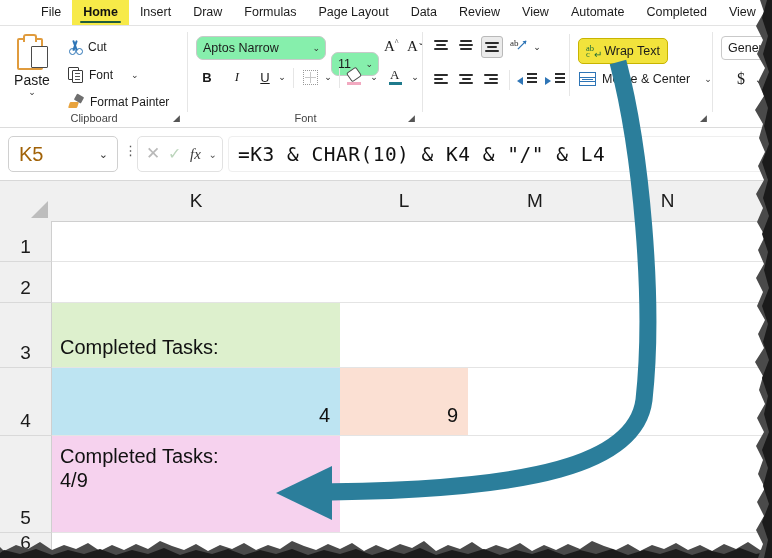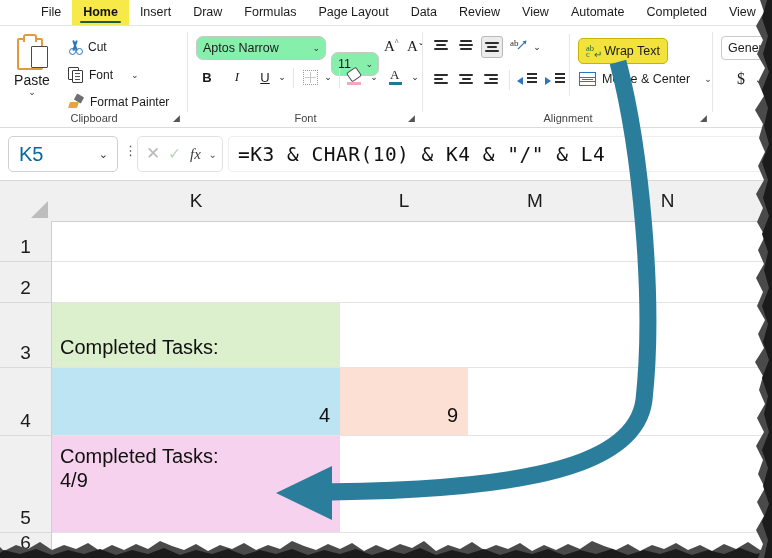--- a/index.html
+++ b/index.html
@@ -93,21 +93,21 @@
   .mergeico .harr{position:absolute;left:2px;right:2px;top:6px;height:1.4px;background:#2e75b6;}
 
   
   .numbox{position:absolute;border:1px solid #c9c9c9;border-radius:4px;background:#fff;display:flex;align-items:center;box-sizing:border-box;}
   .numbox .t{font-size:12.5px;padding-left:6px;white-space:nowrap;}
   .ribbon-sep{position:absolute;left:0;top:127px;width:772px;height:1px;background:#dcdcdc;}
 
   
   .fbar{position:absolute;left:0;top:128px;width:772px;height:52px;background:#ffffff;}
   .namebox{position:absolute;left:8px;top:8px;width:110px;height:36px;border:1px solid #d0d0d0;border-radius:5px;background:#fff;display:flex;align-items:center;box-sizing:border-box;}
-  .namebox .nm{font-size:20px;padding-left:10px;color:#0369a1;}
+  .namebox .nm{font-size:20px;padding-left:10px;color:#a16207;}
   .namebox .cv{position:absolute;right:9px;font-size:11px;color:#333;}
   .vdots{position:absolute;left:124px;top:19px;font-size:13px;color:#555;letter-spacing:0;line-height:7px;}
   .fxbox{position:absolute;left:137px;top:8px;width:86px;height:36px;border:1px solid #e2e2e2;border-radius:5px;background:#fff;box-sizing:border-box;}
   .fxbox .x{position:absolute;left:8px;top:8px;font-size:17px;color:#b9b9b9;line-height:18px;}
   .fxbox .ck{position:absolute;left:30px;top:8px;font-size:16px;color:#bcd5bc;line-height:18px;}
   .fxbox .fx{position:absolute;left:52px;top:9px;font-size:15px;font-style:italic;font-family:"Liberation Serif",serif;color:#3b3b3b;}
   .fxbox .cv{position:absolute;right:5px;top:12px;font-size:10px;color:#555;}
   .formula{position:absolute;left:228px;top:8px;width:538px;height:36px;border:1px solid #efefef;border-radius:4px;background:#fff;display:flex;align-items:center;box-sizing:border-box;}
   .formula .txt{font-family:"DejaVu Sans Mono", monospace;font-size:19.5px;color:#111;padding-left:9px;white-space:nowrap;letter-spacing:0.5px;}
   .fbar-sep{position:absolute;left:0;top:180px;width:772px;height:1px;background:#d8d8d8;}
@@ -327,21 +327,20 @@
       </div>
 
       <div class="mergebtn" style="left:156px;top:46px;">
         <span class="mergeico">
             <span class="harr"></span>
           </span>
         <span>Merge &amp; Center</span>
         <span class="caret" style="margin-left:8px;">⌄</span>
       </div>
 
-      <div class="glabel">Alignment</div>
       <div class="dlaunch" style="right:6px;bottom:4px;">◢</div>
       <div class="gdiv" style="right:0;"></div>
     </div>
 
     <div class="rgroup" style="left:713px;width:59px;">
       <div class="numbox" style="left:8px;top:10px;width:62px;height:24px;">
         <span class="t">General</span>
       </div>
       <div class="fbtn" style="left:20px;top:44px;width:16px;height:18px;font-size:16px;font-family:'Liberation Serif',serif;">
           <span>$</span>

